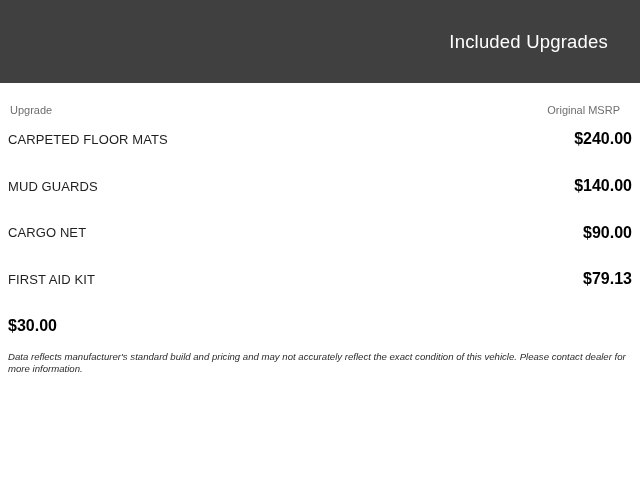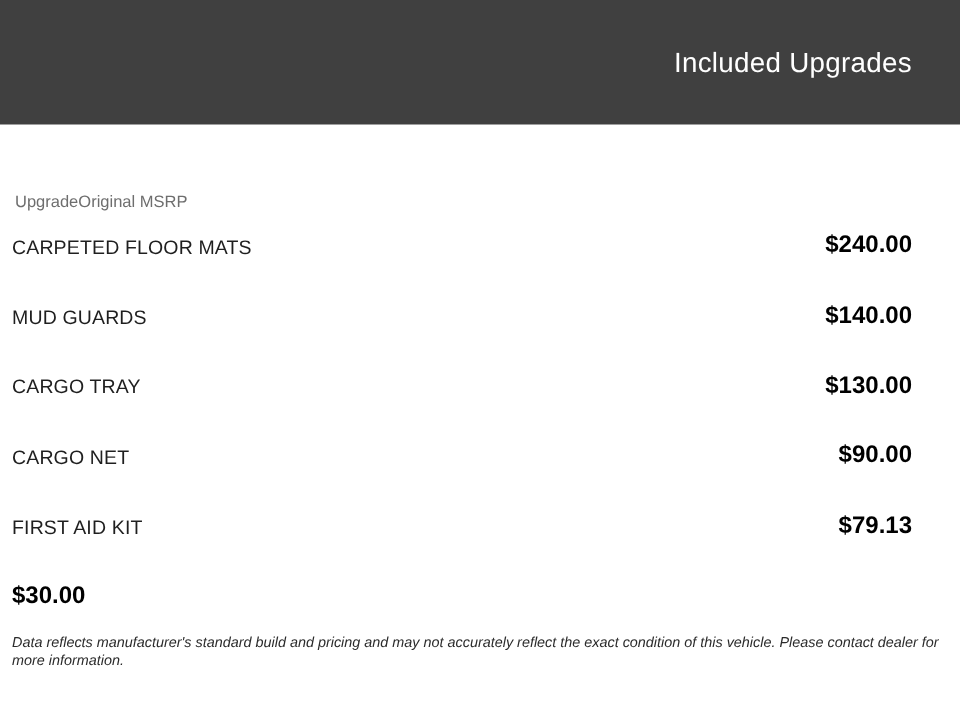--- a/index.html
+++ b/index.html
@@ -27,38 +27,37 @@
     font-weight: 400;
     letter-spacing: 0.2px;
   }
   .table {
     box-sizing: border-box;
     width: 640px;
   }
   .thead {
     box-sizing: border-box;
     display: flex;
-    justify-content: flex-start;
+    justify-content: space-between;
     align-items: flex-end;
     padding: 14px 20px 0 10px;
     height: 33px;
-    margin-top: 25px;
   }
   .th {
     color: #6e6e6e;
     font-size: 11px;
     font-weight: 400;
   }
   .trow {
     box-sizing: border-box;
     height: 46.7px;
     display: flex;
     justify-content: space-between;
     align-items: center;
-    padding: 0 32px 0 8px;
+    padding: 0 8px 0 8px;
     text-align: center;
   }
   .label {
     color: #1f1f1f;
     font-size: 13px;
     letter-spacing: 0.1px;
   }
   .price {
     color: #000000;
     font-size: 16px;
@@ -88,24 +87,20 @@
 
   <div class="trow">
     <span class="label">CARPETED FLOOR MATS</span>
     <span class="price">$240.00</span>
   </div>
   <div class="trow">
     <span class="label">MUD GUARDS</span>
     <span class="price">$140.00</span>
   </div>
   <div class="trow">
-    <span class="label">CARGO TRAY</span>
-    <span class="price">$130.00</span>
-  </div>
-  <div class="trow">
     <span class="label">CARGO NET</span>
     <span class="price">$90.00</span>
   </div>
   <div class="trow">
     <span class="label">FIRST AID KIT</span>
     <span class="price">$79.13</span>
   </div>
   <div class="trow">
     <span class="price">$30.00</span>
   </div>

